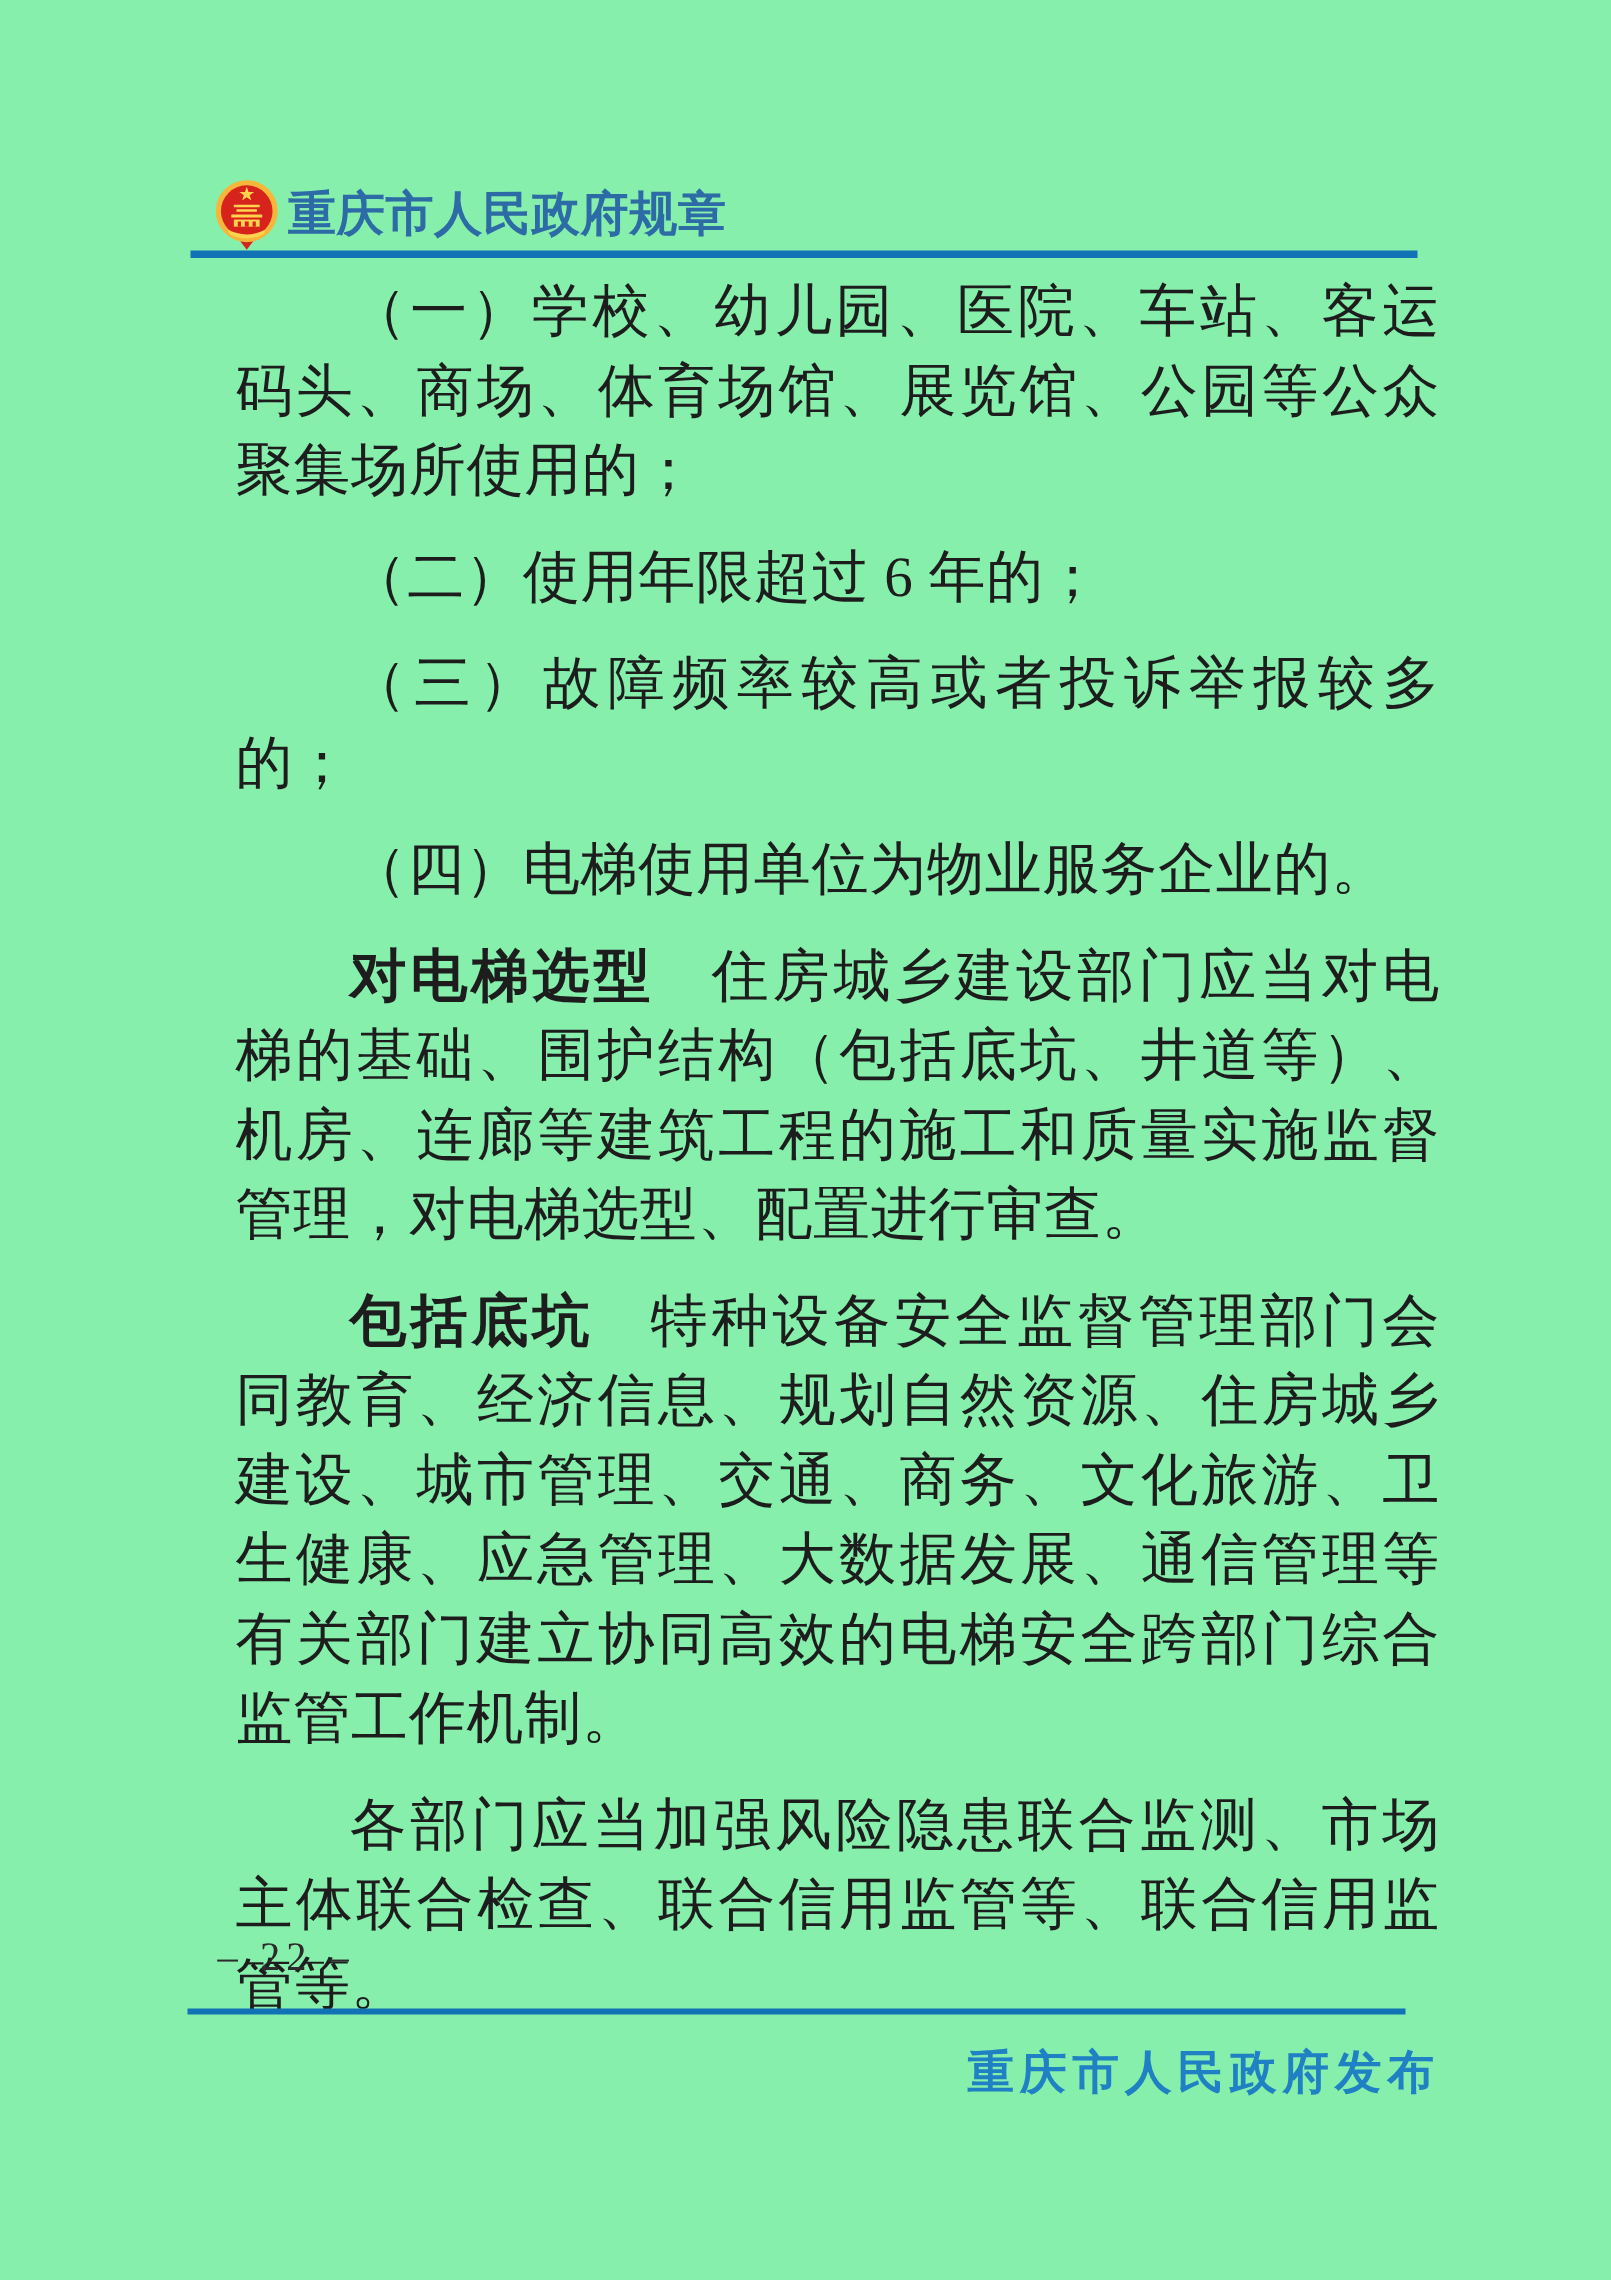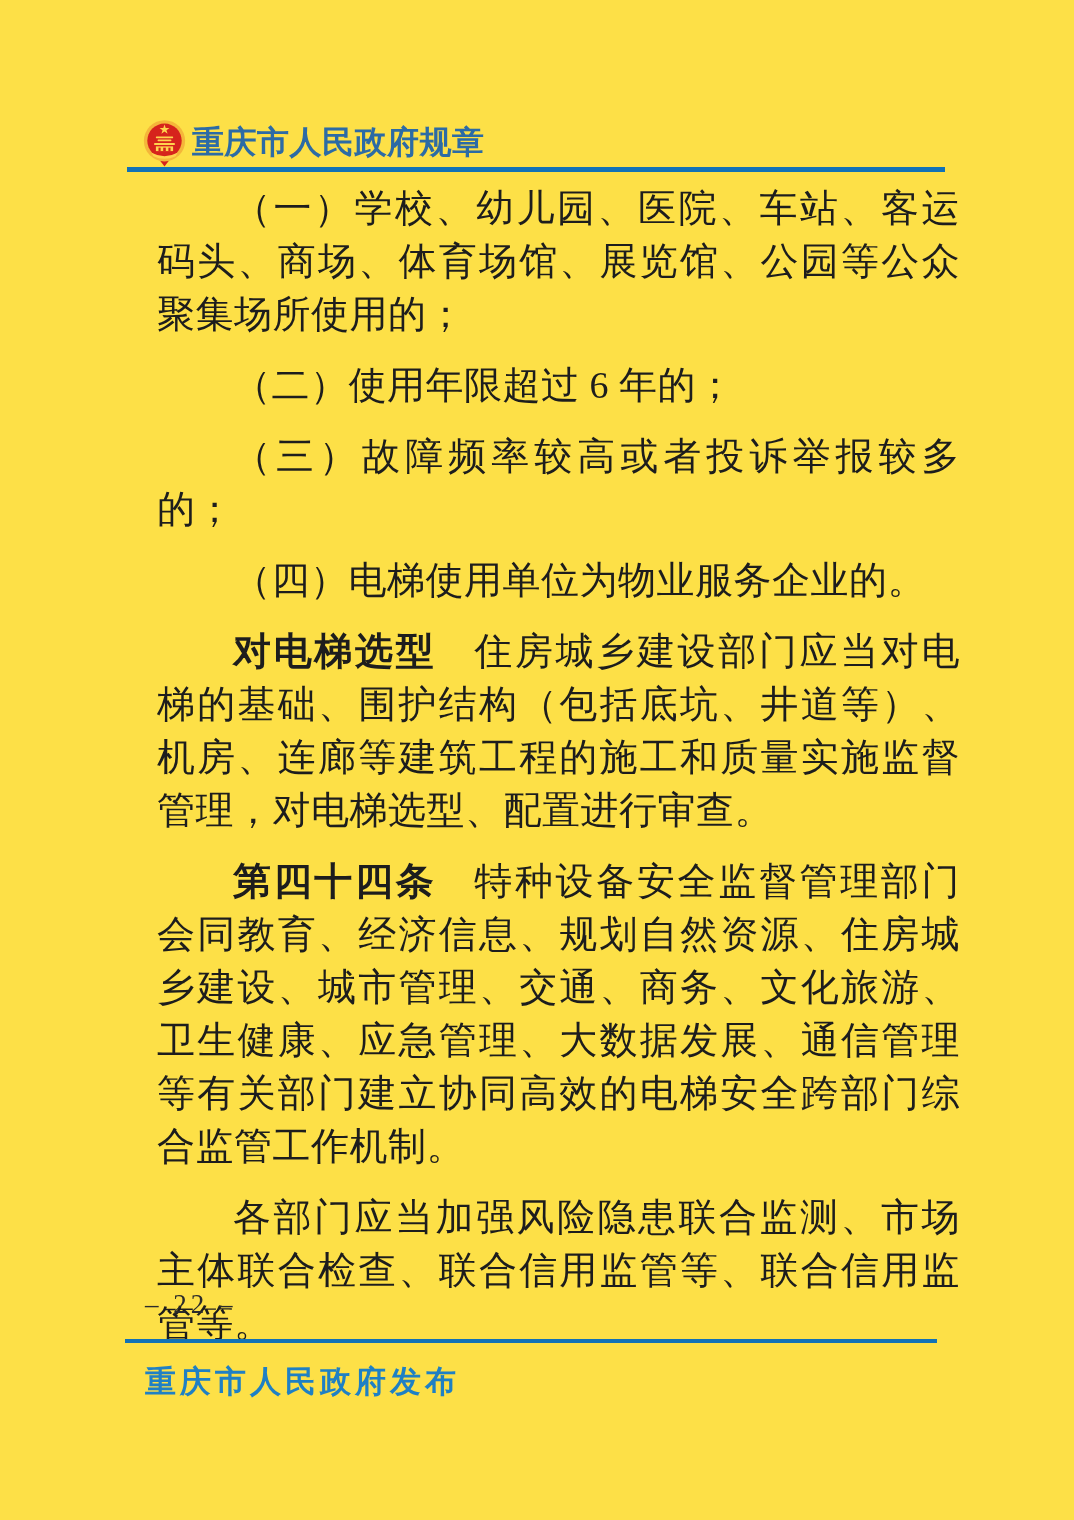--- a/index.html
+++ b/index.html
@@ -4,21 +4,21 @@
 <style>
   html, body {
     margin: 0;
     padding: 0;
     background: #ffffff;
   }
   .page {
     position: relative;
     width: 1074px;
     height: 1520px;
-    background: #fde047;
+    background: #86efac;
     overflow: hidden;
     font-family: "Liberation Serif", "DejaVu Serif", serif;
   }
 
   
   .header-row {
     position: absolute;
     left: 143px;
     top: 118px;
     display: flex;
@@ -83,21 +83,21 @@
     left: 125px;
     top: 1339px;
     width: 812px;
     height: 4px;
   }
   .publisher {
     position: absolute;
     left: 145px;
     top: 1362px;
     width: 815px;
-    text-align: left;
+    text-align: right;
     font-family: "Liberation Sans", "DejaVu Sans", sans-serif;
     font-size: 31px;
     font-weight: bold;
     letter-spacing: 4px;
     line-height: 40px;
   }
 </style>
 </head>
 <body>
 
@@ -131,21 +131,21 @@
     </div>
     <div class="header-rule" style="background: rgb(18, 114, 182);"></div>
   </header>
 
   <main class="doc-body" id="body-container" style="color: rgb(29, 29, 29);">
       <p class="para">（一）学校、幼儿园、医院、车站、客运码头、商场、体育场馆、展览馆、公园等公众聚集场所使用的；</p>
       <p class="para">（二）使用年限超过 6 年的；</p>
       <p class="para">（三）故障频率较高或者投诉举报较多的；</p>
       <p class="para">（四）电梯使用单位为物业服务企业的。</p>
       <p class="para"><span class="term">对电梯选型</span>住房城乡建设部门应当对电梯的基础、围护结构（包括底坑、井道等）、机房、连廊等建筑工程的施工和质量实施监督管理，对电梯选型、配置进行审查。</p>
-      <p class="para"><span class="term">第四十四条</span>特种设备安全监督管理部门会同教育、经济信息、规划自然资源、住房城乡建设、城市管理、交通、商务、文化旅游、卫生健康、应急管理、大数据发展、通信管理等有关部门建立协同高效的电梯安全跨部门综合监管工作机制。</p>
+      <p class="para"><span class="term">包括底坑</span>特种设备安全监督管理部门会同教育、经济信息、规划自然资源、住房城乡建设、城市管理、交通、商务、文化旅游、卫生健康、应急管理、大数据发展、通信管理等有关部门建立协同高效的电梯安全跨部门综合监管工作机制。</p>
       <p class="para">各部门应当加强风险隐患联合监测、市场主体联合检查、联合信用监管等、联合信用监管等。</p>
     </main>
 
   <footer>
     <div class="page-number" style="color: rgb(43, 43, 43);">– 22 –</div>
     <div class="footer-rule" style="background: rgb(18, 114, 182);"></div>
     <div class="publisher" style="color: rgb(31, 128, 196);">重庆市人民政府发布</div>
   </footer>
 
 </div>

